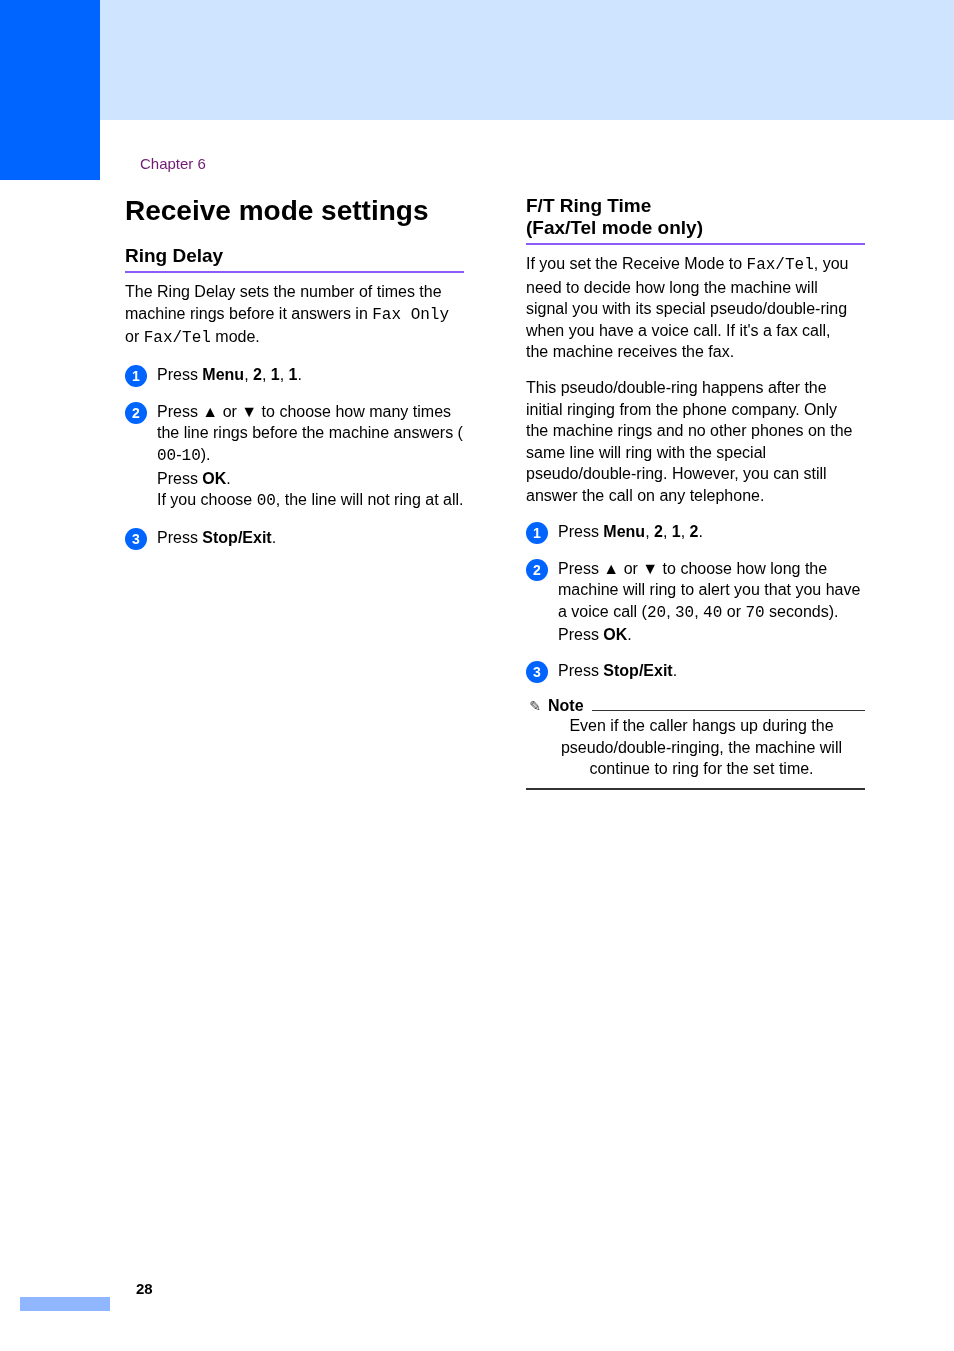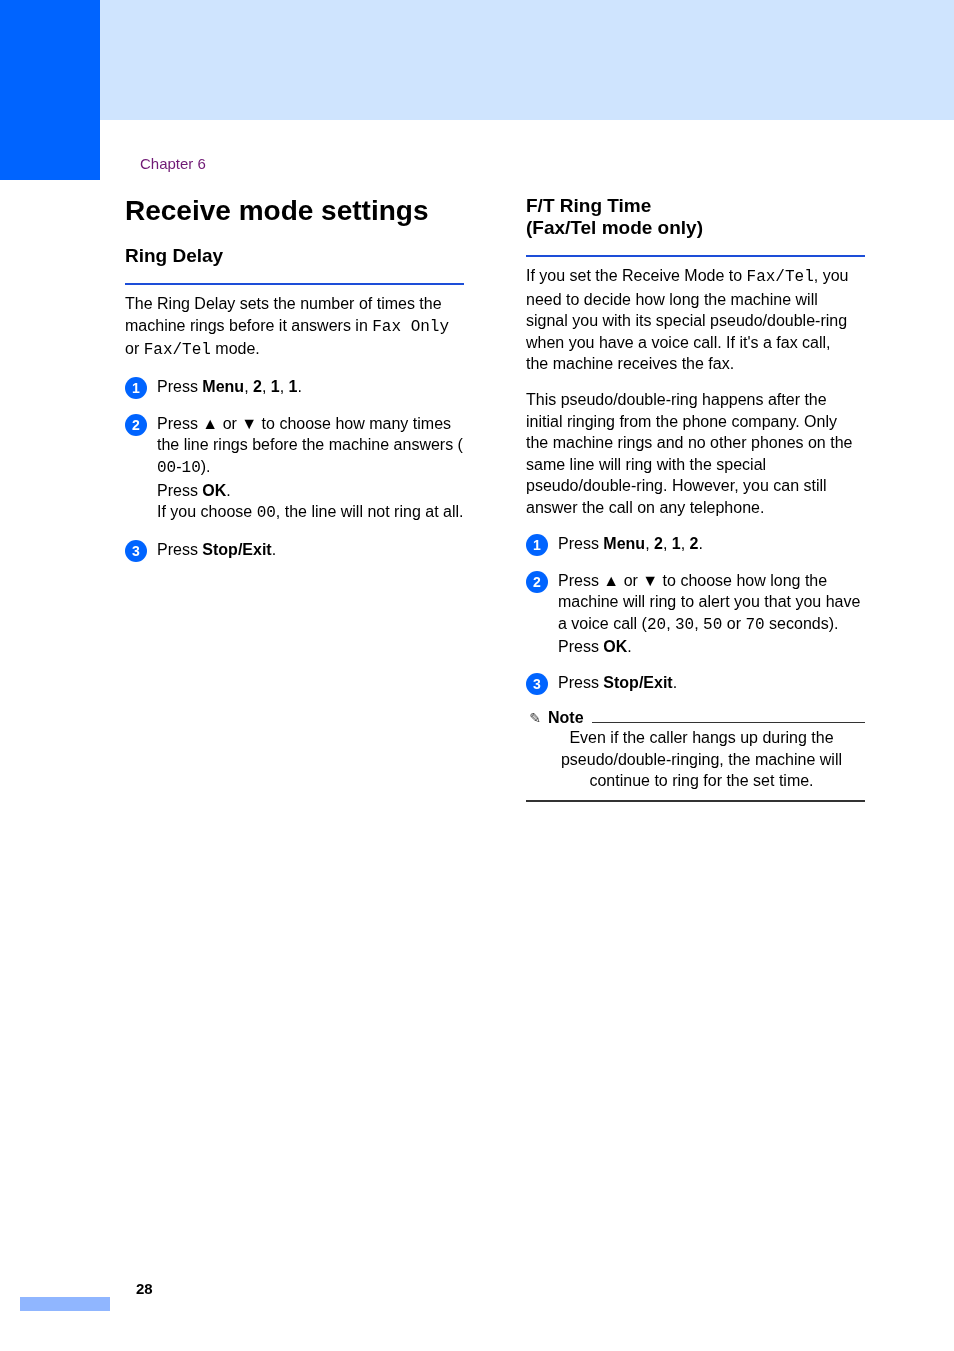--- a/index.html
+++ b/index.html
@@ -46,22 +46,22 @@
   }
   h1.main {
     font-size: 28px;
     font-weight: bold;
     margin: 0 0 18px 0;
   }
   h2.sub {
     font-size: 19px;
     font-weight: bold;
     margin: 0 0 6px 0;
-    border-bottom: 2px solid #1d4ed8;
-    padding-bottom: 16px;
+    border-bottom: 2px solid #8b5cf6;
+    padding-bottom: 4px;
   }
   p.body {
     font-size: 16px;
     line-height: 1.35;
     margin: 8px 8px 14px 0;
   }
   .mono { font-family: "Courier New", monospace; }
   .steps {
     margin: 0;
     padding: 0;
@@ -193,21 +193,21 @@
     <ul class="steps">
       <li>
         <span class="bullet">1</span>
         <span class="step-text">
           <span>Press </span><b>Menu</b><span>, </span><b>2</b><span>, </span><b>1</b><span>, </span><b>2</b><span>.</span>
         </span>
       </li>
       <li>
         <span class="bullet">2</span>
         <span class="step-text">
-          <span>Press </span><span class="arrow">▲</span><span> or </span><span class="arrow">▼</span><span> to choose how long the machine will ring to alert you that you have a voice call (</span><span class="mono">20</span><span>, </span><span class="mono">30</span><span>, </span><span class="mono">50</span><span> or </span><span class="mono">70</span><span> seconds).</span><br>
+          <span>Press </span><span class="arrow">▲</span><span> or </span><span class="arrow">▼</span><span> to choose how long the machine will ring to alert you that you have a voice call (</span><span class="mono">20</span><span>, </span><span class="mono">30</span><span>, </span><span class="mono">40</span><span> or </span><span class="mono">70</span><span> seconds).</span><br>
           <span>Press </span><b>OK</b><span>.</span>
         </span>
       </li>
       <li>
         <span class="bullet">3</span>
         <span class="step-text">
           <span>Press </span><b>Stop/Exit</b><span>.</span>
         </span>
       </li>
     </ul>

